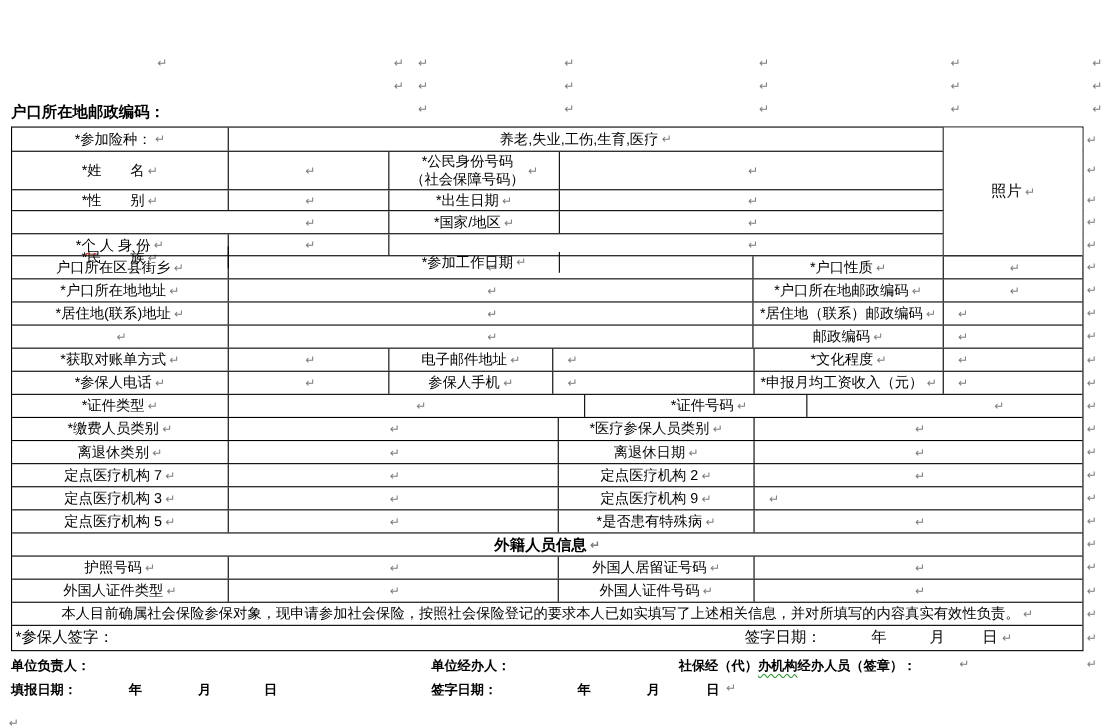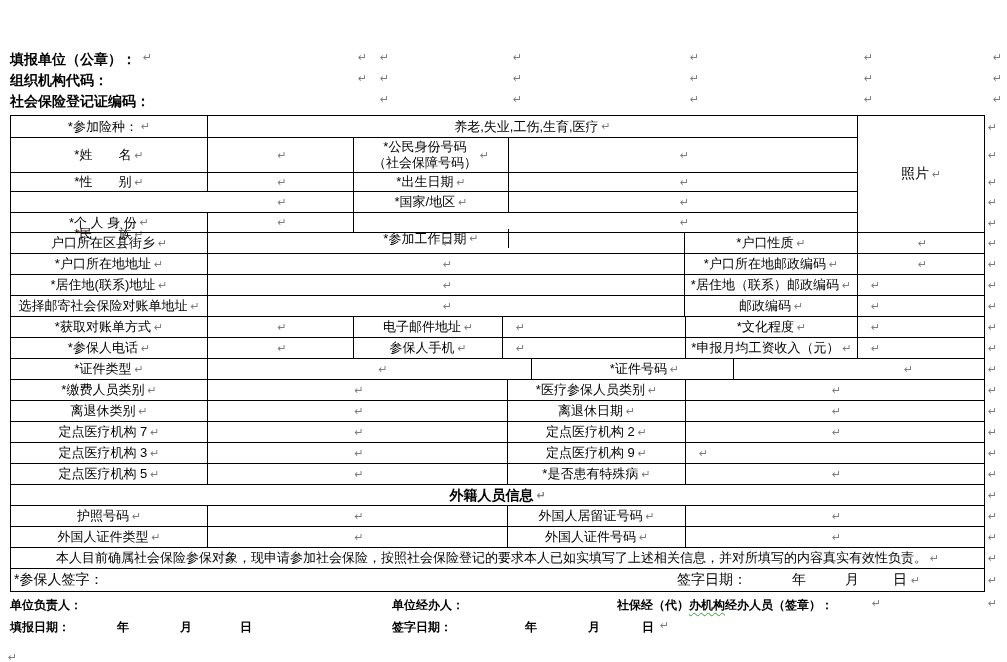--- a/index.html
+++ b/index.html
@@ -34,28 +34,22 @@
   .note{font-size:13px;}
   .wavy-green{text-decoration:underline wavy #3a9a3a;text-decoration-thickness:1px;text-underline-offset:3px;}
   .wavy-red{text-decoration:underline wavy #e03030;text-decoration-thickness:1px;text-underline-offset:3px;}
 </style>
 </head>
 <body>
 
 <div id="page">
 
 
-  <div class="hline" style="top:51px">
-    <span style="left:10px">填报单位（公章）：</span>
-  </div>
-  <div class="hline" style="top:72px">
-    <span style="left:10px">组织机构代码：</span>
-  </div>
   <div class="hline" style="top:93px">
-    <span style="left:10px">社会保险登记证编码：</span>
+    <span style="left:10px">户口所在地邮政编码：</span>
   </div>
 
   <div id="tbl">
     <div id="tbl-rows">
         <div class="trow" style="height: 22px;">
           <div class="cell lbl" style="width: 197px;">
             <span class="t">*参加险种：</span>
             <span class="pm">↵</span>
           </div>
           <div class="cell val" style="width: 650px;">
@@ -179,21 +173,20 @@
             <span class="t">*居住地（联系）邮政编码</span>
             <span class="pm">↵</span>
           </div>
           <div class="cell blank last mleft" style="width: 126px;">
             <span class="pm">↵</span>
           </div>
           <span class="pm row-end">↵</span>
         </div>
         <div class="trow" style="height: 21px;">
           <div class="cell lbl" style="width: 197px;">
-            <span class="t">选择邮寄社会保险对账单地址</span>
             <span class="pm">↵</span>
           </div>
           <div class="cell blank" style="width: 477px;">
             <span class="pm">↵</span>
           </div>
           <div class="cell lbl" style="width: 173px;">
             <span class="t">邮政编码</span>
             <span class="pm">↵</span>
           </div>
           <div class="cell blank last mleft" style="width: 126px;">

